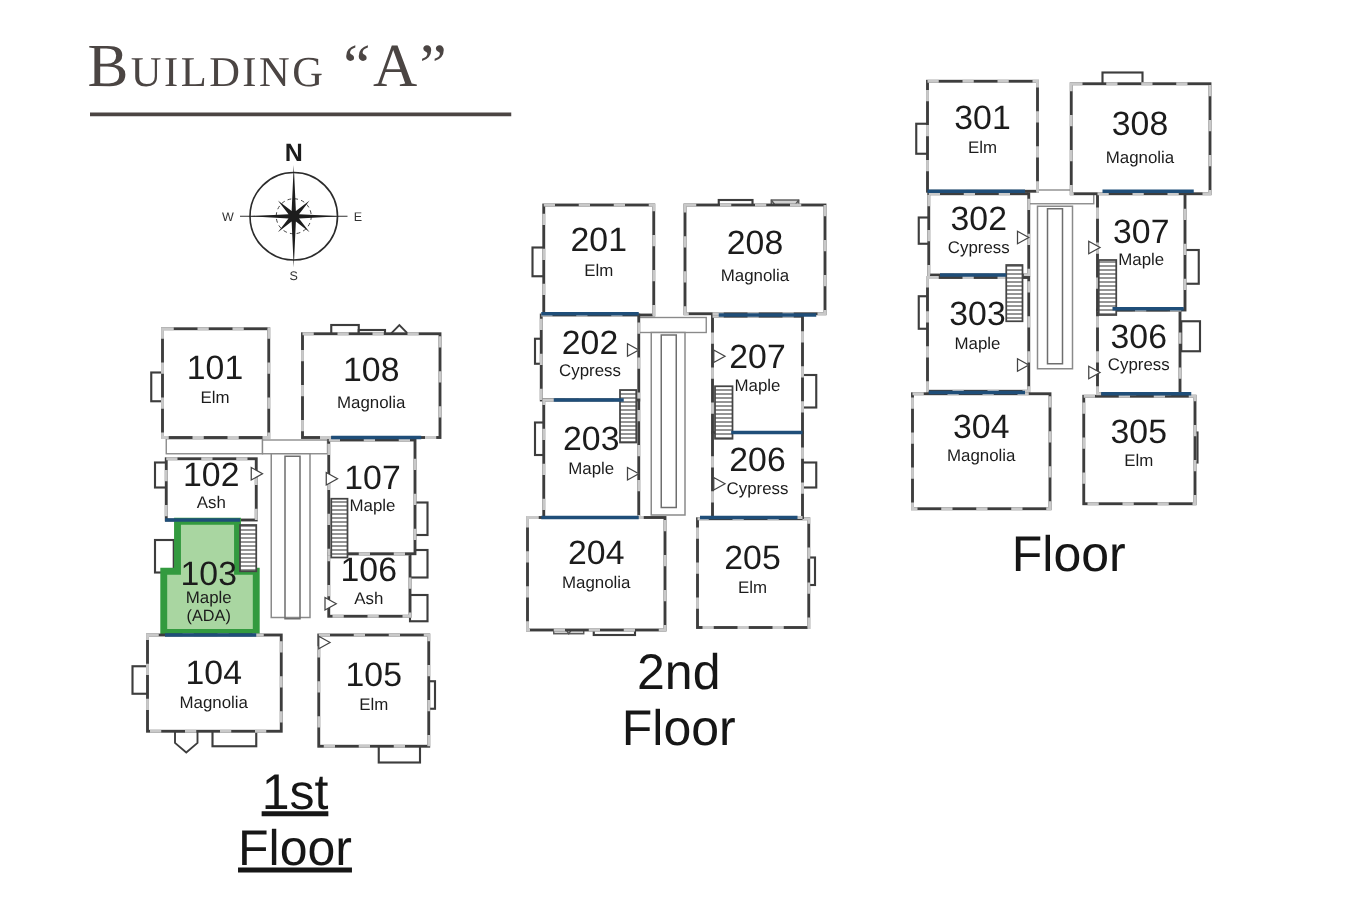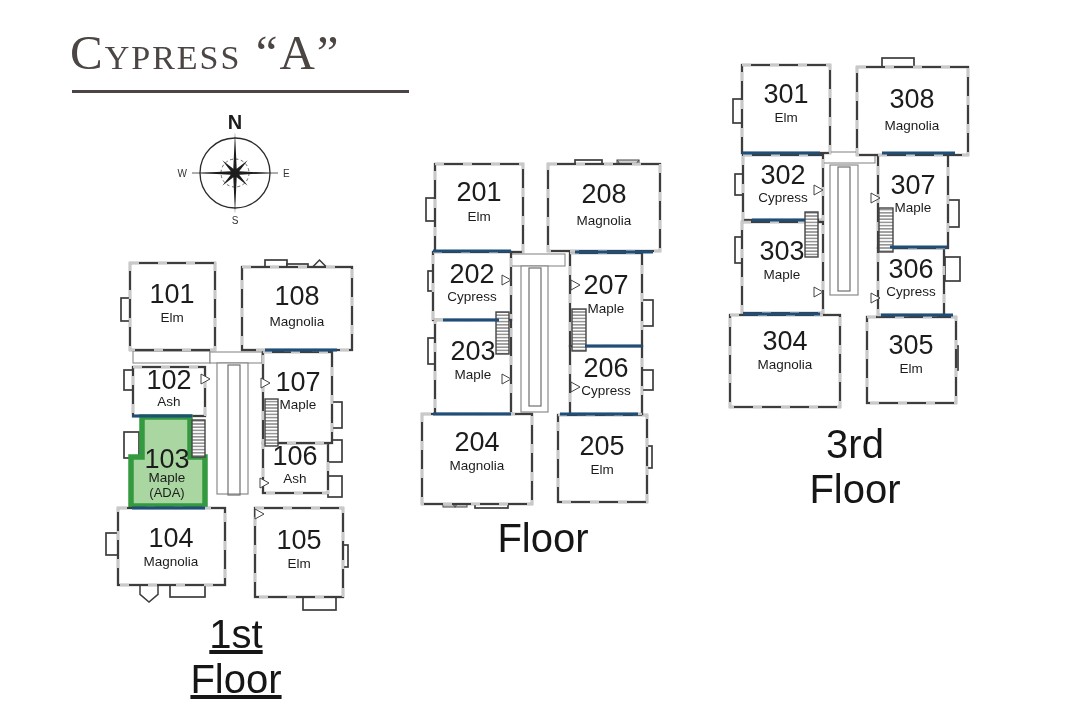--- a/index.html
+++ b/index.html
@@ -18,21 +18,21 @@
   text { font-family:"Liberation Sans", sans-serif; fill:#1c1c1c; }
   .unum  { font-size:27px; }
   .uname { font-size:13.5px; }
   .unote { font-size:13px; }
   .compN { font-size:20px; font-weight:bold; }
   .compS { font-size:10px; fill:#333; }
 </style>
 </head>
 <body>
 
-<div class="title">Cypress “A”</div>
+<div class="title">Building “A”</div>
 <div class="title-rule"></div>
 
 <svg id="plan" viewBox="0 0 1086 724">
     <defs>
       <pattern id="treads" patternUnits="userSpaceOnUse" width="6" height="3.2">
         <path d="M0 1.6 H6" stroke="#555" stroke-width="1"></path>
       </pattern>
     </defs>
     <g>
       <rect x="133" y="351" width="77" height="12" fill="#fff" stroke="#8a8a8a" stroke-width="1.1"></rect>
@@ -277,18 +277,18 @@
       <text x="235" y="224" class="compS" text-anchor="middle" fill="#333">S</text>
       <text x="187" y="177" class="compS" text-anchor="end" fill="#333">W</text>
     </g>
   </svg>
 
 <div class="caption" id="cap0">
   <div>1st</div>
   <div>Floor</div>
 </div>
 <div class="caption" id="cap1">
+  <div>2nd</div>
   <div>Floor</div>
 </div>
 <div class="caption" id="cap2">
-  <div>3rd</div>
   <div>Floor</div>
 </div>
 
 </body></html>

